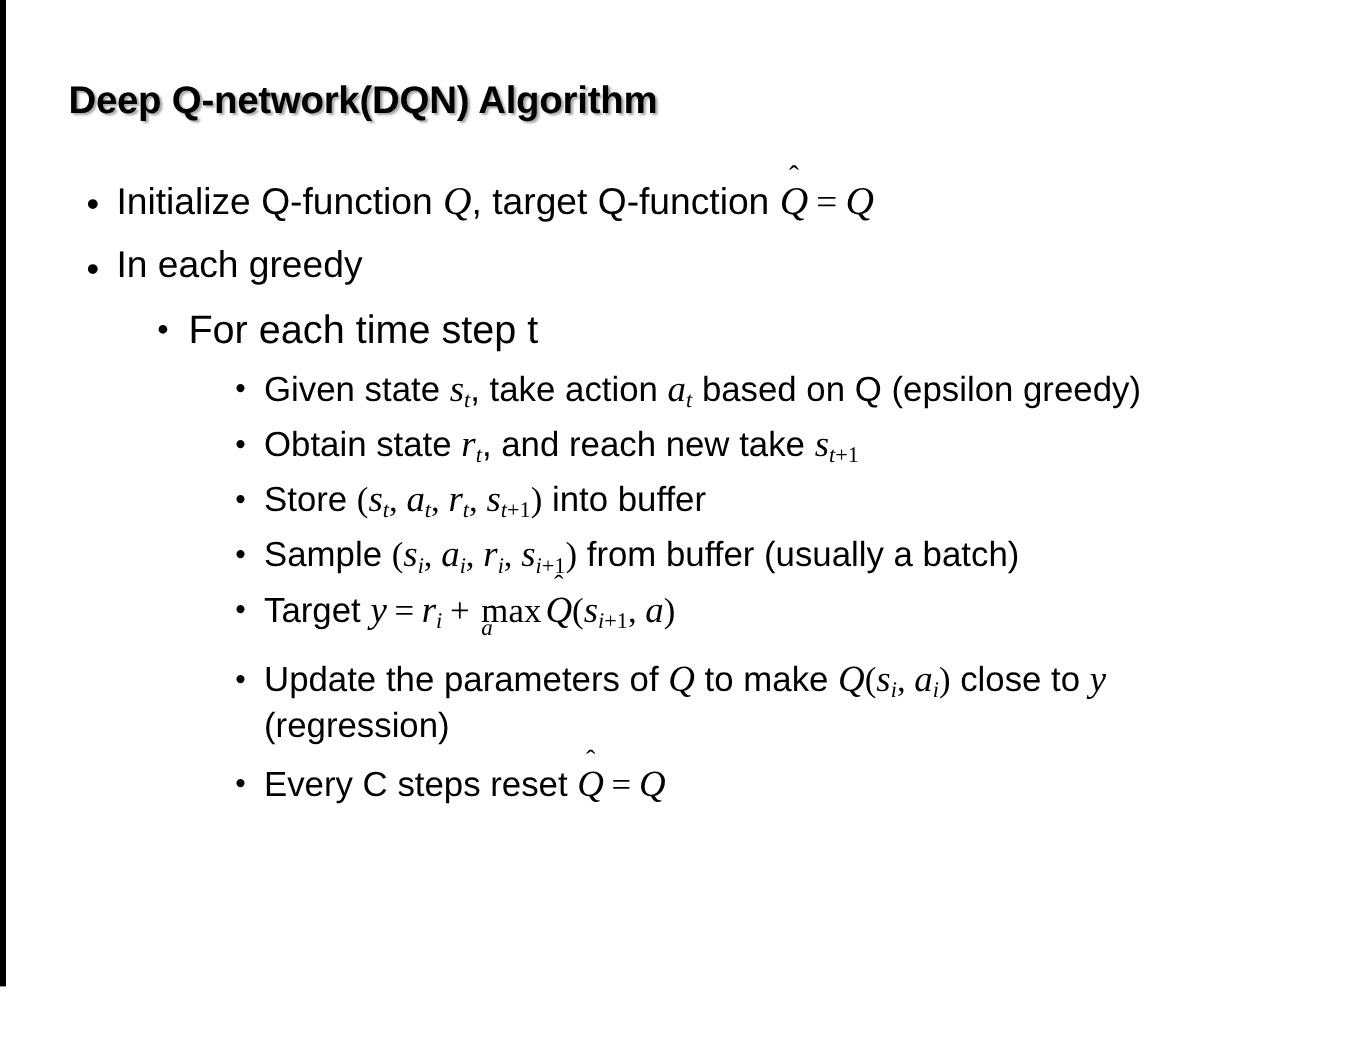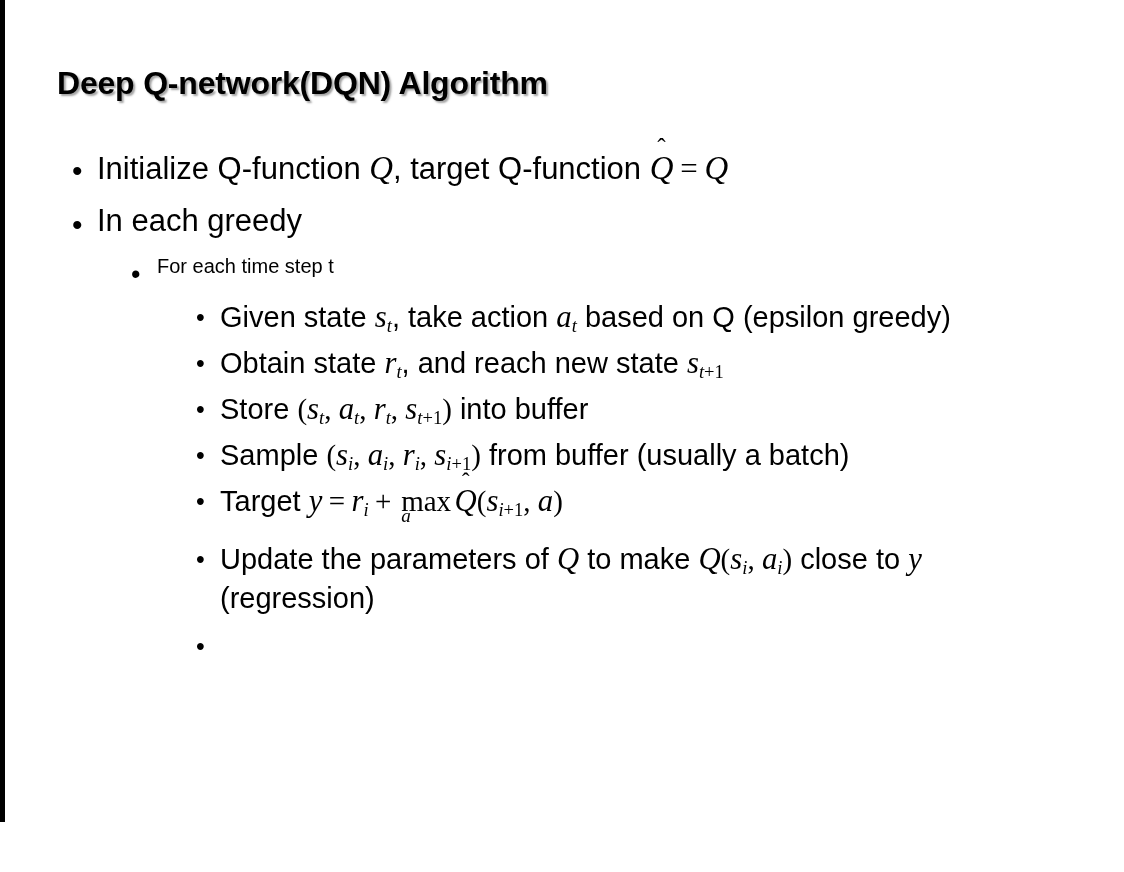--- a/index.html
+++ b/index.html
@@ -88,21 +88,21 @@
   .lvl2 {
     padding-left: 131px;
     margin-bottom: 10px;
   }
   .lvl2 .bullet-dot {
     width: 26px;
     font-size: 27px;
     padding-top: 7px;
   }
   .lvl2 .bullet-text {
-    font-size: 20px;
+    font-size: 33px;
     line-height: 1.25;
     padding-right: 52px;
   }
 
   
   .lvl3 {
     padding-left: 196px;
     margin-bottom: 6px;
   }
   .lvl3 .bullet-dot {
@@ -210,21 +210,21 @@
       <span class="bullet-text">For each time step t</span>
     </div>
 
     <div class="bullet-row lvl3">
       <span class="bullet-dot">•</span>
       <span class="bullet-text"><span>Given state </span><span class="mi">s</span><sub class="msub">t</sub><span>, take action </span><span class="mi">a</span><sub class="msub">t</sub><span> based on Q (epsilon greedy)</span></span>
     </div>
 
     <div class="bullet-row lvl3">
       <span class="bullet-dot">•</span>
-      <span class="bullet-text"><span>Obtain state </span><span class="mi">r</span><sub class="msub">t</sub><span>, and reach new state </span><span class="mi">s</span><sub class="msub"><span>t</span><span class="up">+1</span></sub></span>
+      <span class="bullet-text"><span>Obtain state </span><span class="mi">r</span><sub class="msub">t</sub><span>, and reach new take </span><span class="mi">s</span><sub class="msub"><span>t</span><span class="up">+1</span></sub></span>
     </div>
 
     <div class="bullet-row lvl3">
       <span class="bullet-dot">•</span>
       <span class="bullet-text"><span>Store </span><span class="mpar">(</span><span class="mi">s</span><sub class="msub">t</sub><span class="mpar">, </span><span class="mi">a</span><sub class="msub">t</sub><span class="mpar">, </span><span class="mi">r</span><sub class="msub">t</sub><span class="mpar">, </span><span class="mi">s</span><sub class="msub"><span>t</span><span class="up">+1</span></sub><span class="mpar">)</span><span> into buffer</span></span>
     </div>
 
     <div class="bullet-row lvl3">
       <span class="bullet-dot">•</span>
       <span class="bullet-text"><span>Sample </span><span class="mpar">(</span><span class="mi">s</span><sub class="msub">i</sub><span class="mpar">, </span><span class="mi">a</span><sub class="msub">i</sub><span class="mpar">, </span><span class="mi">r</span><sub class="msub">i</sub><span class="mpar">, </span><span class="mi">s</span><sub class="msub"><span>i</span><span class="up">+1</span></sub><span class="mpar">)</span><span> from buffer (usually a batch)</span></span>
@@ -235,16 +235,17 @@
       <span class="bullet-text"><span>Target </span><span class="mi">y</span><span class="mo">=</span><span class="mi">r</span><sub class="msub">i</sub><span class="mo">+</span><span class="limit-op"><span class="op-name">max</span><span class="op-limit">a</span></span><span class="hatted"><span class="hat">̂</span><span class="mi">Q</span></span><span class="mpar">(</span><span class="mi">s</span><sub class="msub"><span>i</span><span class="up">+1</span></sub><span class="mpar">, </span><span class="mi">a</span><span class="mpar">)</span></span>
     </div>
 
     <div class="bullet-row lvl3">
       <span class="bullet-dot">•</span>
       <span class="bullet-text"><span>Update the parameters of </span><span class="mi">Q</span><span> to make </span><span class="mi">Q</span><span class="mpar">(</span><span class="mi">s</span><sub class="msub">i</sub><span class="mpar">, </span><span class="mi">a</span><sub class="msub">i</sub><span class="mpar">)</span><span> close to </span><span class="mi">y</span><span> (regression)</span></span>
     </div>
 
     <div class="bullet-row lvl3" style="margin-top:10px;">
       <span class="bullet-dot">•</span>
+      <span class="bullet-text"><span>Every C steps reset </span><span class="hatted"><span class="hat">̂</span><span class="mi">Q</span></span><span class="mo">=</span><span class="mi">Q</span></span>
     </div>
 
   </div>
 </div>
 
 </body></html>

